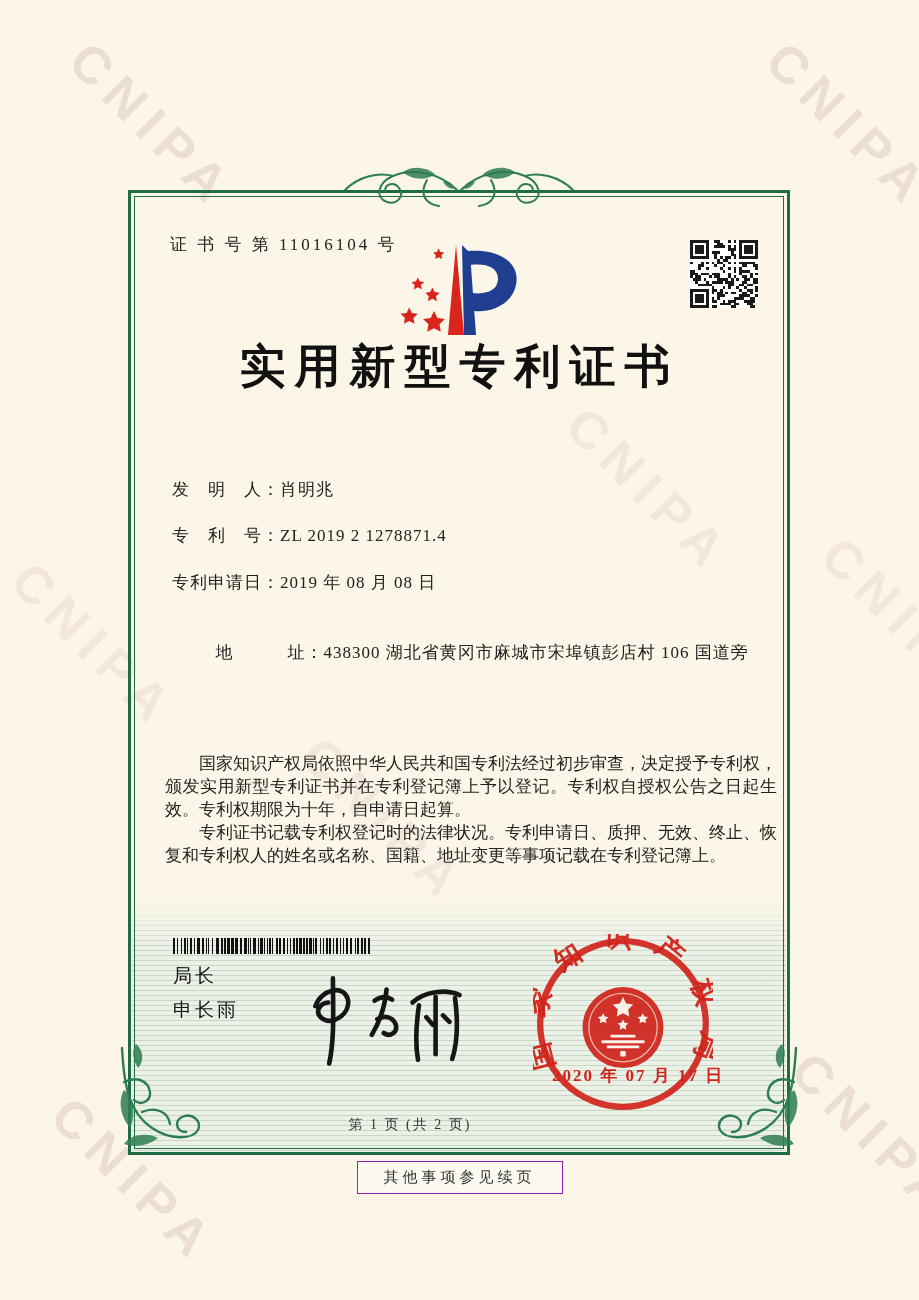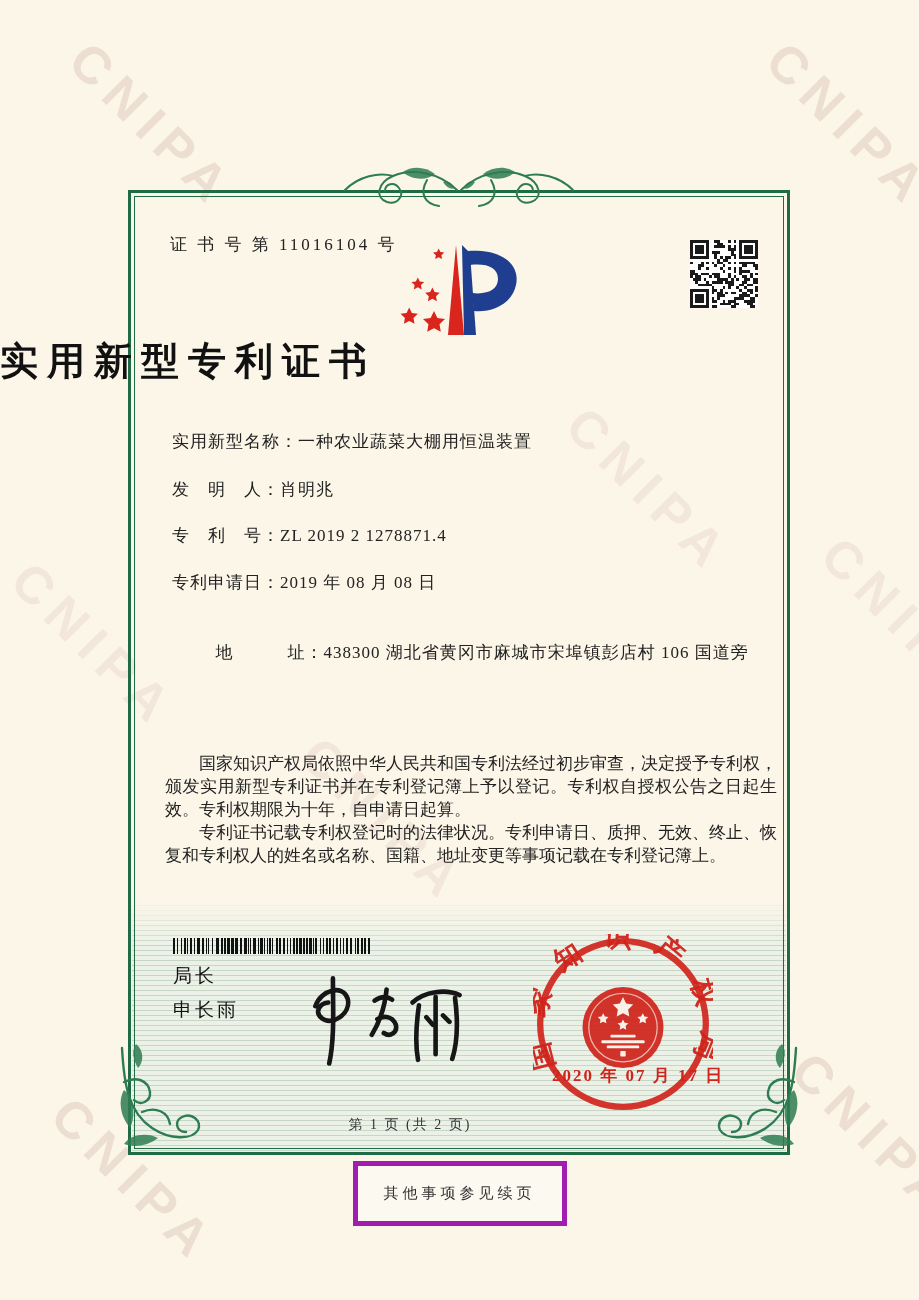--- a/index.html
+++ b/index.html
@@ -48,21 +48,21 @@
   .ornament{position:absolute;color:var(--green);}
   
   .cert-no{
     position:absolute;left:170px;top:233px;
     font-size:17px;letter-spacing:3px;color:var(--ink);
   }
   .qr{position:absolute;left:690px;top:240px;width:68px;height:68px;}
   .logo{position:absolute;left:394px;top:241px;width:132px;height:94px;}
   .title{
     position:absolute;left:0;top:336px;width:100%;
-    text-align:left;font-size:38px;font-weight:bold;
+    text-align:center;font-size:46px;font-weight:bold;
     letter-spacing:9px;color:#111;
   }
   
   .field{
     position:absolute;left:172px;width:620px;
     font-size:17px;color:var(--ink);letter-spacing:1px;white-space:nowrap;
   }
   .field .f-label{letter-spacing:1px;}
   .field .f-value{letter-spacing:1px;}
   .grant-row .pair2{position:absolute;left:283px;top:0;}
@@ -94,22 +94,22 @@
     position:absolute;left:552px;top:1064px;
     font-size:17px;font-weight:bold;color:var(--seal-red);letter-spacing:2px;
     white-space:nowrap;
   }
   .page-info{
     position:absolute;left:0;top:1116px;width:820px;text-align:center;
     font-size:14px;color:#333;letter-spacing:2px;
   }
   .footer-note{
     position:absolute;left:50%;top:1161px;transform:translateX(-50%);
-    border:5px solid #a21caf;background:rgba(255,255,255,0.35);
-    padding:18px 26px;font-size:15px;letter-spacing:4px;color:#333;
+    border:1px solid #a21caf;background:rgba(255,255,255,0.35);
+    padding:6px 26px;font-size:15px;letter-spacing:4px;color:#333;
     white-space:nowrap;
   }
 </style>
 </head>
 <body>
 
 <div class="page">
 
   <div class="wm" style="left:48px;top:95px;">CNIPA</div>
   <div class="wm" style="left:745px;top:95px;">CNIPA</div>
@@ -380,23 +380,20 @@
       <path d="M44,10 l2.8,5.7 6.3,.9 -4.6,4.4 1.1,6.2 -5.6,-3 -5.6,3 1.1,-6.2 -4.6,-4.4 6.3,-.9 Z" transform="scale(0.62) translate(28,2)"></path>
       <path d="M20,36 l2.8,5.7 6.3,.9 -4.6,4.4 1.1,6.2 -5.6,-3 -5.6,3 1.1,-6.2 -4.6,-4.4 6.3,-.9 Z" transform="scale(0.7) translate(14,16)"></path>
       <path d="M36,44 l2.8,5.7 6.3,.9 -4.6,4.4 1.1,6.2 -5.6,-3 -5.6,3 1.1,-6.2 -4.6,-4.4 6.3,-.9 Z" transform="scale(0.8) translate(12,14)"></path>
       <path d="M12,64 l2.8,5.7 6.3,.9 -4.6,4.4 1.1,6.2 -5.6,-3 -5.6,3 1.1,-6.2 -4.6,-4.4 6.3,-.9 Z" transform="scale(0.95) translate(4,6)"></path>
       <path d="M40,70 l3.4,6.9 7.6,1.1 -5.5,5.3 1.3,7.5 -6.8,-3.6 -6.8,3.6 1.3,-7.5 -5.5,-5.3 7.6,-1.1 Z"></path>
     </g>
   </svg>
 
   <div class="title">实用新型专利证书</div>
 
-  <div class="field" style="top:430px;">
-    <span class="f-label">实用新型名称：</span><span class="f-value">一种农业蔬菜大棚用恒温装置</span>
-  </div>
   <div class="field" style="top:478px;">
     <span class="f-label">发　明　人：</span><span class="f-value">肖明兆</span>
   </div>
   <div class="field" style="top:524px;">
     <span class="f-label">专　利　号：</span><span class="f-value">ZL 2019 2 1278871.4</span>
   </div>
   <div class="field" style="top:571px;">
     <span class="f-label">专利申请日：</span><span class="f-value">2019 年 08 月 08 日</span>
   </div>
   <div class="field" style="top:641px;text-align:center;">

